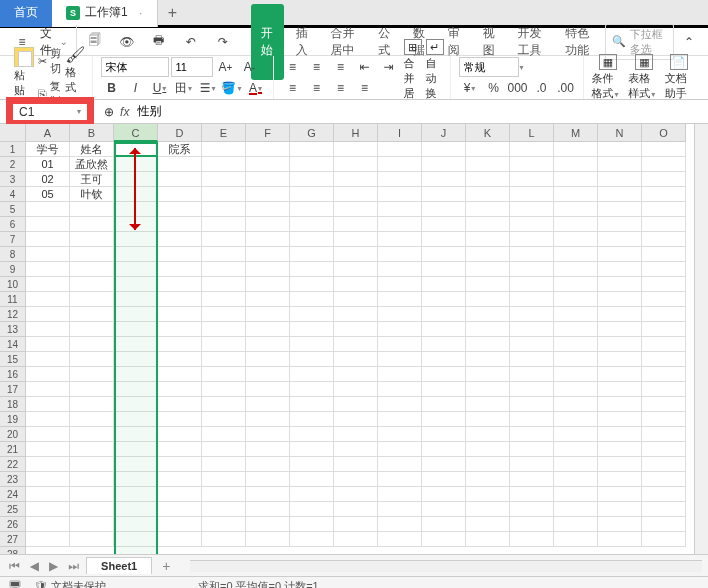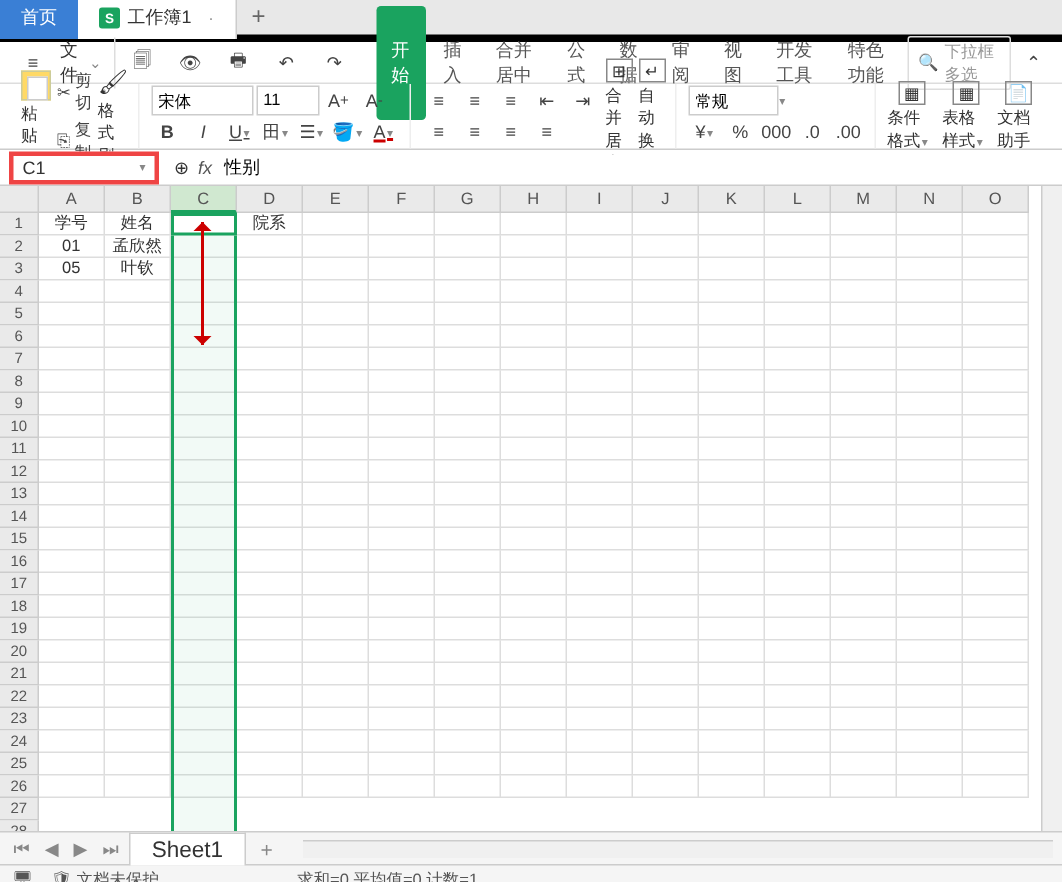--- a/index.html
+++ b/index.html
@@ -1,19 +1,19 @@
 <!DOCTYPE html>
 <html><head>
   <meta charset="utf-8">
   <style>
     * { margin: 0; padding: 0; box-sizing: border-box; font-family: "Microsoft YaHei", sans-serif; }
     body { background: #f5f5f5; font-size: 12px; color: #333; overflow: hidden; width: 708px; height: 588px; }
     
     
-    .top-tabs { display: flex; height: 28px; background: #e8e8e8; border-bottom: 5px solid #000000; align-items: center; }
+    .top-tabs { display: flex; height: 28px; background: #e8e8e8; border-bottom: 3px solid #000000; align-items: center; }
     .tab { padding: 0 14px; height: 28px; display: flex; align-items: center; gap: 5px; cursor: pointer; }
     .tab.home { background: #3a7fd5; color: #fff; }
     .tab.doc { background: #fff; border-right: 1px solid #ccc; }
     .doc-icon { width: 14px; height: 14px; background: #1aa35f; border-radius: 2px; display: inline-flex; align-items: center; justify-content: center; color: #fff; font-size: 9px; font-weight: bold; }
     .tab-close { color: #999; margin-left: 6px; }
     .tab-add { padding: 0 10px; color: #666; font-size: 16px; }
     
     
     .menu-bar { display: flex; height: 28px; background: #fff; border-bottom: 1px solid #ddd; align-items: center; padding: 0 8px; gap: 4px; }
     .menu-btn { padding: 3px 6px; display: flex; align-items: center; gap: 2px; font-size: 12px; color: #444; }
@@ -40,21 +40,21 @@
     .dd { font-size: 8px; color: #888; margin-left: 1px; }
     .bold { font-weight: bold; }
     .italic { font-style: italic; }
     .underline { text-decoration: underline; }
     .color-u { text-decoration: underline; text-decoration-color: #c00; text-decoration-thickness: 2px; }
     .big-combo { display: flex; flex-direction: column; align-items: center; font-size: 11px; gap: 1px; }
     .ico-sq { width: 18px; height: 16px; border: 1px solid #888; display: inline-flex; align-items: center; justify-content: center; }
     
     
     .formula-bar { display: flex; height: 24px; background: #fff; border-bottom: 1px solid #ccc; align-items: center; }
-    .name-box { width: 100px; border: 3px solid #ef4444; margin: 2px 6px; padding: 1px 6px; font-size: 12px; background: #fff; display: flex; align-items: center; justify-content: space-between; }
+    .name-box { width: 88px; border: 7px solid #ef4444; margin: 2px 6px; padding: 1px 6px; font-size: 12px; background: #fff; display: flex; align-items: center; justify-content: space-between; }
     .fx-area { display: flex; align-items: center; gap: 6px; padding: 0 4px; flex: 1; }
     .fx-btn { font-style: italic; color: #555; }
     .formula-input { border: none; flex: 1; font-size: 12px; padding: 2px; outline: none; }
     
     
     .grid-container { position: relative; height: 430px; background: #fff; overflow: hidden; }
     .col-headers { display: flex; position: absolute; top: 0; left: 0; height: 18px; }
     .corner { width: 26px; height: 18px; background: #eaeaea; border-right: 1px solid #ccc; border-bottom: 1px solid #ccc; }
     .col-h { width: 44px; height: 18px; background: #eaeaea; border-right: 1px solid #ccc; border-bottom: 1px solid #ccc; text-align: center; font-size: 11px; line-height: 18px; color: #555; }
     .col-h.sel { background: #d0e8d0; border-bottom: 2px solid #1aa35f; }
@@ -69,21 +69,21 @@
     .arrow-annotation::before { content: ''; position: absolute; top: -6px; left: -5px; border: 6px solid transparent; border-bottom-color: #c00; }
     .arrow-annotation::after { content: ''; position: absolute; bottom: -6px; left: -5px; border: 6px solid transparent; border-top-color: #c00; }
     
     
     .hscroll { position: absolute; bottom: 0; left: 0; right: 0; height: 14px; background: #f0f0f0; border-top: 1px solid #ccc; }
     .vscroll { position: absolute; top: 0; right: 0; width: 14px; height: 100%; background: #f0f0f0; border-left: 1px solid #ccc; }
     
     
     .sheet-bar { display: flex; height: 22px; background: #f5f5f5; border-top: 1px solid #ccc; align-items: center; padding: 0 6px; gap: 4px; }
     .sheet-nav { color: #888; padding: 0 3px; }
-    .sheet-tab { background: #fff; border: 1px solid #ccc; border-bottom: none; padding: 2px 14px; font-size: 15px; }
+    .sheet-tab { background: #fff; border: 1px solid #ccc; border-bottom: none; padding: 2px 14px; font-size: 11px; font-weight: bold; }
     .sheet-add { color: #888; padding: 0 6px; font-size: 14px; }
     
     
     .status-bar { display: flex; height: 20px; background: #f5f5f5; border-top: 1px solid #ccc; align-items: center; padding: 0 8px; gap: 12px; font-size: 11px; color: #555; }
   </style>
 </head>
 <body>
 
 <div class="top-tabs">
   <div class="tab home">
@@ -327,20 +327,37 @@
         <div class="cell"></div>
         <div class="cell"></div>
         <div class="cell"></div>
         <div class="cell"></div>
         <div class="cell"></div>
         <div class="cell"></div>
         <div class="cell"></div>
         <div class="cell"></div>
       </div>
       <div class="row">
+        <div class="cell">02</div>
+        <div class="cell">王可</div>
+        <div class="cell"></div>
+        <div class="cell"></div>
+        <div class="cell"></div>
+        <div class="cell"></div>
+        <div class="cell"></div>
+        <div class="cell"></div>
+        <div class="cell"></div>
+        <div class="cell"></div>
+        <div class="cell"></div>
+        <div class="cell"></div>
+        <div class="cell"></div>
+        <div class="cell"></div>
+        <div class="cell"></div>
+      </div>
+      <div class="row">
         <div class="cell">05</div>
         <div class="cell">叶钦</div>
         <div class="cell"></div>
         <div class="cell"></div>
         <div class="cell"></div>
         <div class="cell"></div>
         <div class="cell"></div>
         <div class="cell"></div>
         <div class="cell"></div>
         <div class="cell"></div>

